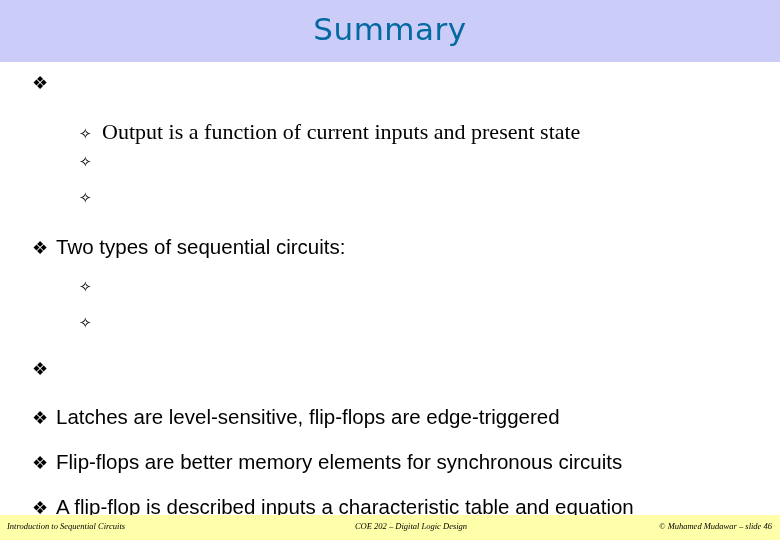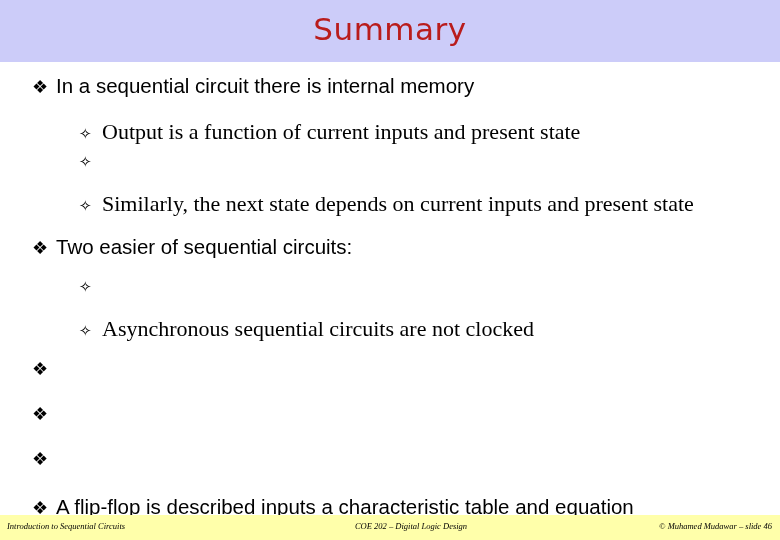--- a/index.html
+++ b/index.html
@@ -32,21 +32,21 @@
   .slide-title {
     position: absolute;
     left: 0;
     top: 11px;
     width: 780px;
     text-align: center;
     font-family: "DejaVu Sans", sans-serif;
     font-size: 31px;
     font-weight: normal;
     letter-spacing: 0.5px;
-    color: #b91c1c;
+    color: #0369a1;
     white-space: nowrap;
   }
   
   .body {
     position: absolute;
     left: 0;
     top: 62px;
     width: 780px;
     height: 453px;
     padding: 0;
@@ -129,73 +129,72 @@
   <div class="title-bar">
     <div class="slide-title">Summary</div>
   </div>
 
   <div class="body">
 
     <div style="height:12px"></div>
 
     <div class="bullet lvl1">
       <span class="glyph">❖</span>
-      <span class="txt">In a sequential circuit there is internal memory</span>
     </div>
 
     <div class="gap-sm"></div>
 
     <div class="bullet lvl2">
       <span class="glyph">✧</span>
       <span class="txt">Output is a function of current inputs and present state</span>
     </div>
 
     <div class="bullet lvl2">
       <span class="glyph">✧</span>
     </div>
 
     <div class="bullet lvl2">
       <span class="glyph">✧</span>
-      <span class="txt">Similarly, the next state depends on current inputs and present state</span>
     </div>
 
     <div class="gap-md"></div>
 
     <div class="bullet lvl1">
       <span class="glyph">❖</span>
-      <span class="txt">Two easier of sequential circuits:</span>
-    </div>
-
-    <div class="gap-sm"></div>
-
-    <div class="bullet lvl2">
-      <span class="glyph">✧</span>
-    </div>
-
-    <div class="bullet lvl2">
-      <span class="glyph">✧</span>
-      <span class="txt">Asynchronous sequential circuits are not clocked</span>
+      <span class="txt">Two types of sequential circuits:</span>
+    </div>
+
+    <div class="gap-sm"></div>
+
+    <div class="bullet lvl2">
+      <span class="glyph">✧</span>
+    </div>
+
+    <div class="bullet lvl2">
+      <span class="glyph">✧</span>
     </div>
 
     <div class="gap-md"></div>
 
     <div class="bullet lvl1">
       <span class="glyph">❖</span>
     </div>
 
     <div class="gap-sm"></div>
 
     <div class="bullet lvl1">
       <span class="glyph">❖</span>
-    </div>
-
-    <div class="gap-sm"></div>
-
-    <div class="bullet lvl1">
-      <span class="glyph">❖</span>
+      <span class="txt">Latches are level-sensitive, flip-flops are edge-triggered</span>
+    </div>
+
+    <div class="gap-sm"></div>
+
+    <div class="bullet lvl1">
+      <span class="glyph">❖</span>
+      <span class="txt">Flip-flops are better memory elements for synchronous circuits</span>
     </div>
 
     <div class="gap-sm"></div>
 
     <div class="bullet lvl1">
       <span class="glyph">❖</span>
       <span class="txt">A flip-flop is described inputs a characteristic table and equation</span>
     </div>
 
   </div>

